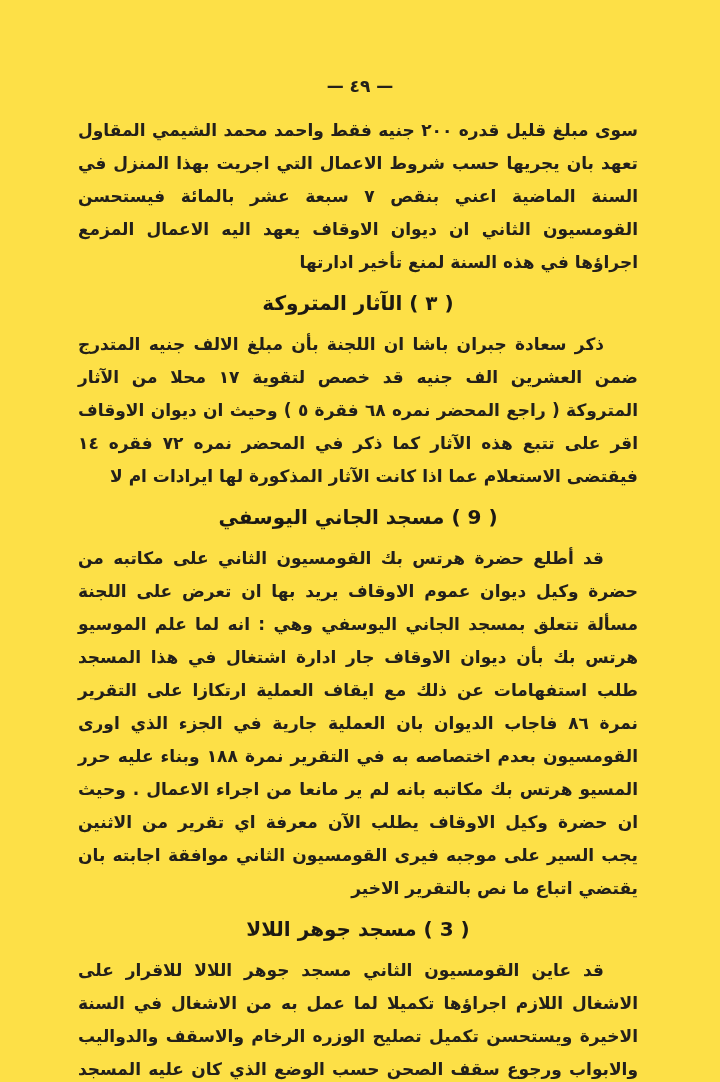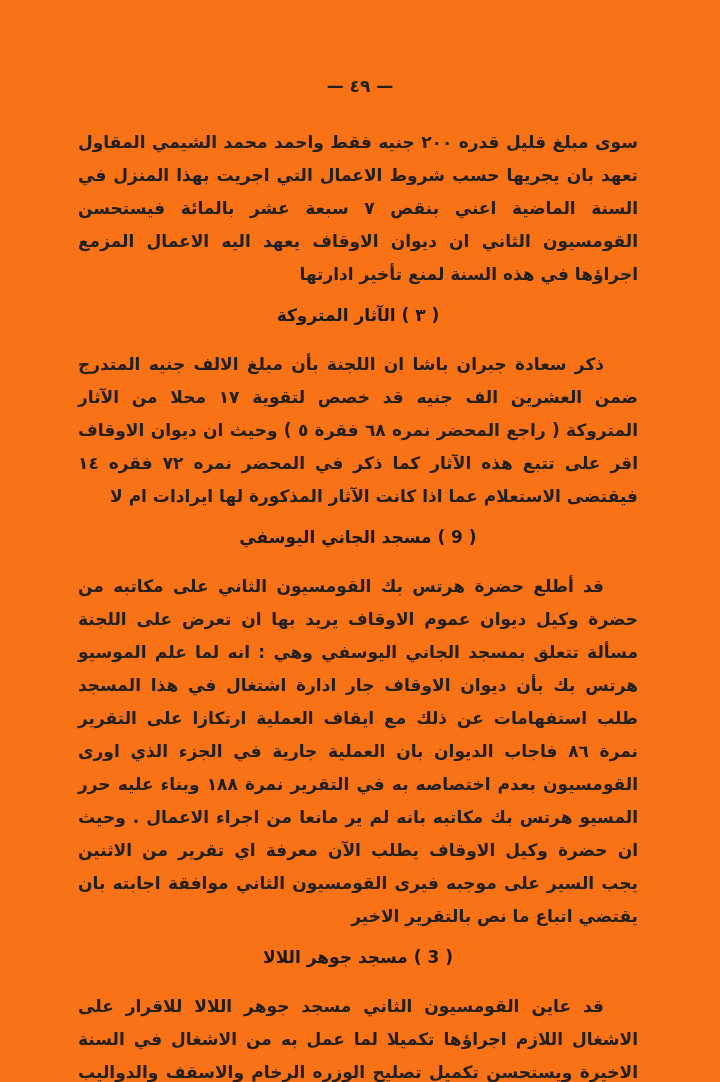--- a/index.html
+++ b/index.html
@@ -5,53 +5,53 @@
   html, body {
     margin: 0;
     padding: 0;
     background: #ffffff;
   }
   .page {
     position: relative;
     width: 720px;
     height: 1082px;
     margin: 0 auto;
-    background: #f97316;
+    background: #fde047;
     overflow: hidden;
     color: #1d1b17;
     font-family: "DejaVu Sans", "Liberation Serif", sans-serif;
   }
   .page-number {
     text-align: center;
     padding-top: 76px;
     font-size: 17px;
     font-weight: 700;
     letter-spacing: 2px;
     color: #242119;
   }
   .content {
     direction: rtl;
     padding: 14px 82px 0 78px;
     font-size: 17px;
     font-weight: 700;
     line-height: 33px;
   }
   .para {
-    margin: 16px 0 6px 0;
+    margin: 4px 0 6px 0;
     text-align: justify;
     text-align-last: right;
     color: #23201a;
   }
   .para.indent {
     text-indent: 34px;
   }
   .heading {
     margin: 8px 0 8px 0;
     text-align: center;
-    font-size: 17px;
+    font-size: 20px;
     font-weight: 800;
     color: #1c1913;
     letter-spacing: 0.5px;
   }
 </style>
 </head>
 <body>
 
 <div class="page">
   <div class="page-number">— ٤٩ —</div>

